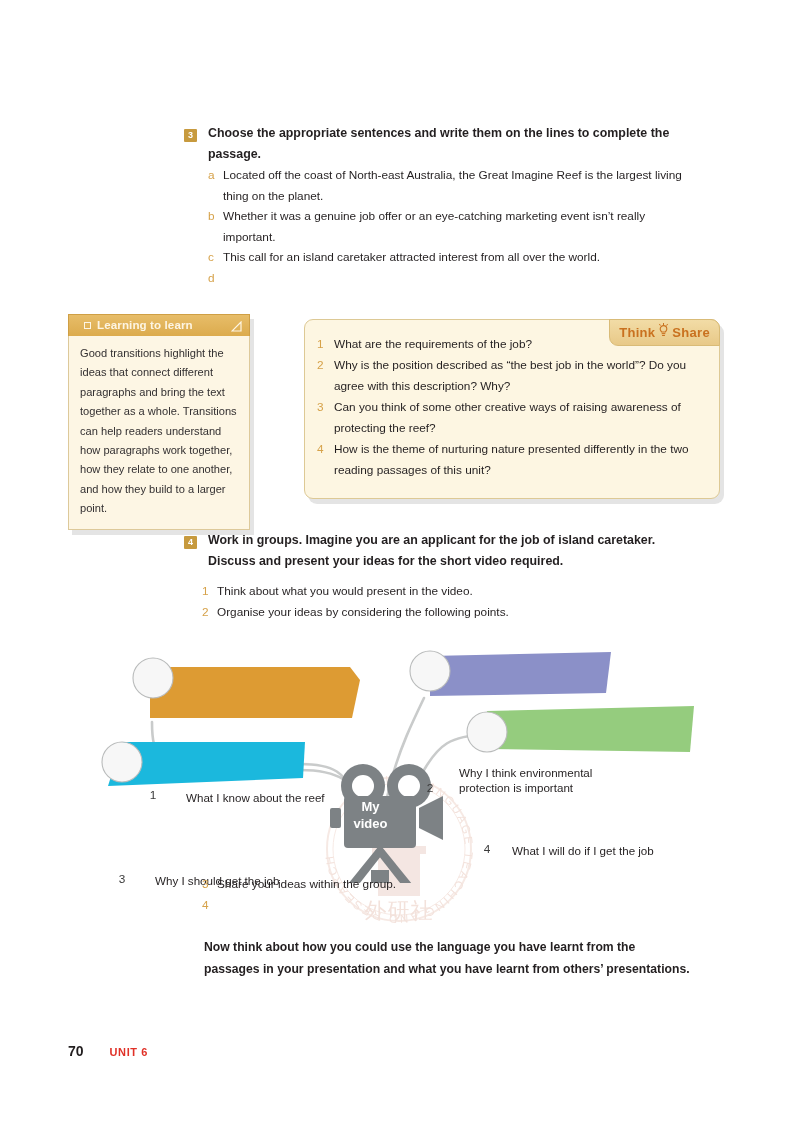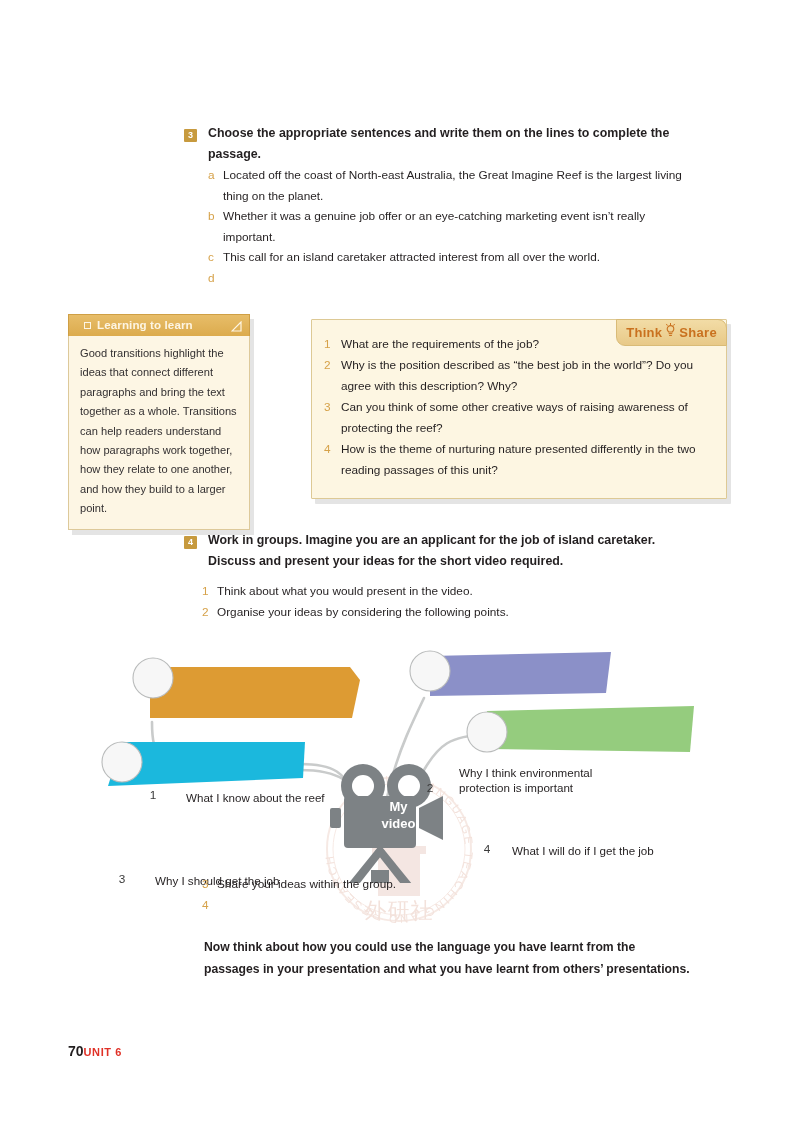--- a/index.html
+++ b/index.html
@@ -121,27 +121,27 @@
     box-sizing: border-box;
     padding: 8px 11px 10px 11px;
     font-size: 11.1px;
     line-height: 19.4px;
     color: #333031;
   }
 
   
   #think-box {
     position: absolute;
-    left: 311px;
+    left: 304px;
     top: 319px;
     width: 416px;
     min-height: 180px;
     background: #fdf6e2;
     border: 1px solid #ddc995;
-    border-radius: 1px;
+    border-radius: 9px;
     box-sizing: border-box;
     box-shadow: 4px 5px 0 0 rgba(205,205,205,0.55);
   }
   #think-badge {
     position: absolute;
     right: -1px;
     top: -1px;
     background: linear-gradient(#f2dca6, #e8c988);
     border: 1px solid #d9bb77;
     border-radius: 0 9px 0 9px;
@@ -197,20 +197,21 @@
     color: #231f20;
   }
 
   
   #footer {
     position: absolute;
     left: 68px;
     top: 1043px;
     display: flex;
     align-items: baseline;
+    gap: 26px;
   }
   #page-number {
     font-size: 14px;
     font-weight: bold;
     color: #231f20;
   }
   #unit-label {
     font-size: 11px;
     font-weight: bold;
     color: #e03127;
@@ -400,21 +401,21 @@
       <span>protection is important</span>
     </div>
 
     <div class="circle-num" style="left:112px; top:254px; width:20px;">3</div>
     <div class="banner-text" style="left:155px; top:256px; width:170px;">Why I should get the job</div>
 
     <div class="circle-num" style="left:477px; top:224px; width:20px;">4</div>
     <div class="banner-text" style="left:512px; top:226px; width:185px;">What I will do if I get the job</div>
 
     <div style="position:absolute; left:345px; top:180px; width:51px; text-align:center;
-                color:#ffffff; font-size:13px; font-weight:bold; line-height:17px;padding-left:28px;">
+                color:#ffffff; font-size:13px; font-weight:bold; line-height:17px;">
       <span>My</span><br>
       <span>video</span>
     </div>
   </div>
 
   <div class="num-list" id="ex4-steps-bottom" style="left:202px; top:874px; width:470px;">
     <div class="li-row">
       <span class="li-key">3</span>
       <span>Share your ideas within the group.</span>
     </div>

